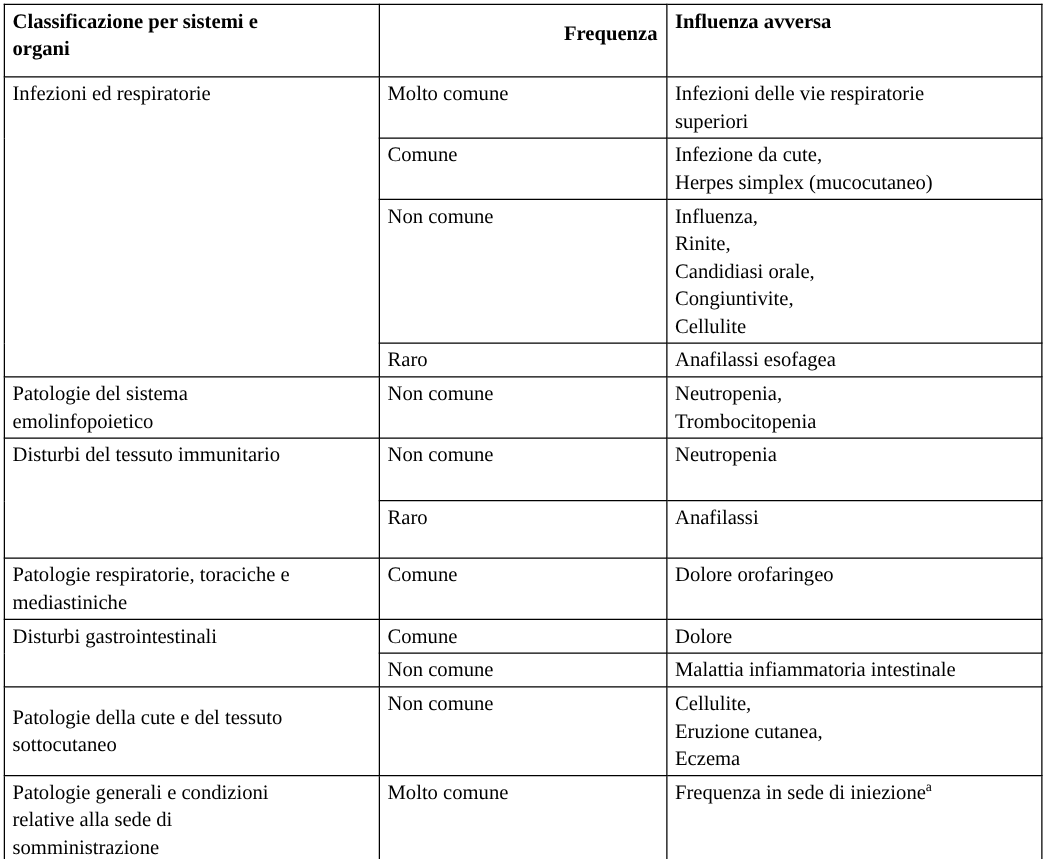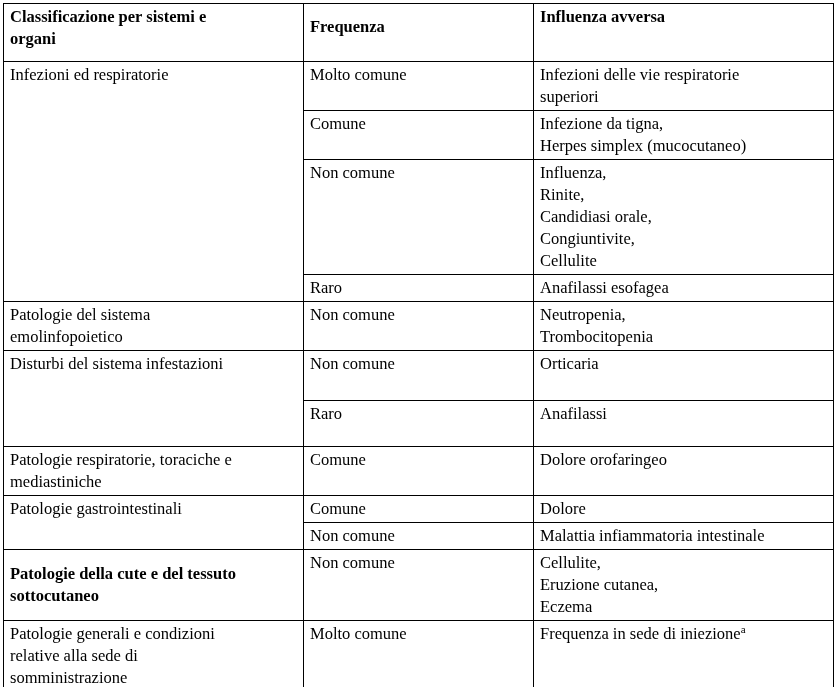--- a/index.html
+++ b/index.html
@@ -30,24 +30,24 @@
     font-size: 16.5px;
     line-height: 22px;
     white-space: pre-line;
     font-weight: normal;
     overflow: hidden;
   }
   thead th {
     font-weight: bold;
   }
   tr.header-row { height: 58px; }
-  th.freq-header { padding-top: 12px; }
+  th.freq-header { padding-top: 12px; text-align: right; }
   tr.row-tall-a { height: 50px; }
   tr.row-tall-b { height: 46px; }
-  td.v-mid { vertical-align: middle; font-weight: bold; }
+  td.v-mid { vertical-align: middle; }
   sup {
     font-size: 11px;
     line-height: 0;
   }
 </style>
 </head>
 <body>
 
 <div class="page">
   <table class="adr-table">
@@ -67,21 +67,21 @@
     <tbody>
 
       <tr>
         <td rowspan="4">Infezioni ed respiratorie</td>
         <td>Molto comune</td>
         <td>Infezioni delle vie respiratorie
 superiori</td>
       </tr>
       <tr>
         <td>Comune</td>
-        <td>Infezione da tigna,
+        <td>Infezione da cute,
 Herpes simplex (mucocutaneo)</td>
       </tr>
       <tr>
         <td>Non comune</td>
         <td>Influenza,
 Rinite,
 Candidiasi orale,
 Congiuntivite,
 Cellulite</td>
       </tr>
@@ -92,38 +92,38 @@
 
       <tr>
         <td>Patologie del sistema
 emolinfopoietico</td>
         <td>Non comune</td>
         <td>Neutropenia,
 Trombocitopenia</td>
       </tr>
 
       <tr class="row-tall-a">
-        <td rowspan="2">Disturbi del sistema infestazioni</td>
+        <td rowspan="2">Disturbi del tessuto immunitario</td>
         <td>Non comune</td>
-        <td>Orticaria</td>
+        <td>Neutropenia</td>
       </tr>
       <tr class="row-tall-b">
         <td>Raro</td>
         <td>Anafilassi</td>
       </tr>
 
       <tr>
         <td>Patologie respiratorie, toraciche e
 mediastiniche</td>
         <td>Comune</td>
         <td>Dolore orofaringeo</td>
       </tr>
 
       <tr>
-        <td rowspan="2">Patologie gastrointestinali</td>
+        <td rowspan="2">Disturbi gastrointestinali</td>
         <td>Comune</td>
         <td>Dolore</td>
       </tr>
       <tr>
         <td>Non comune</td>
         <td>Malattia infiammatoria intestinale</td>
       </tr>
 
       <tr>
         <td class="v-mid">Patologie della cute e del tessuto

